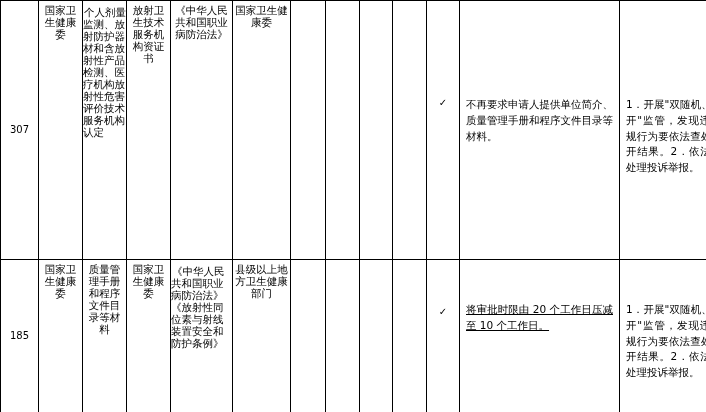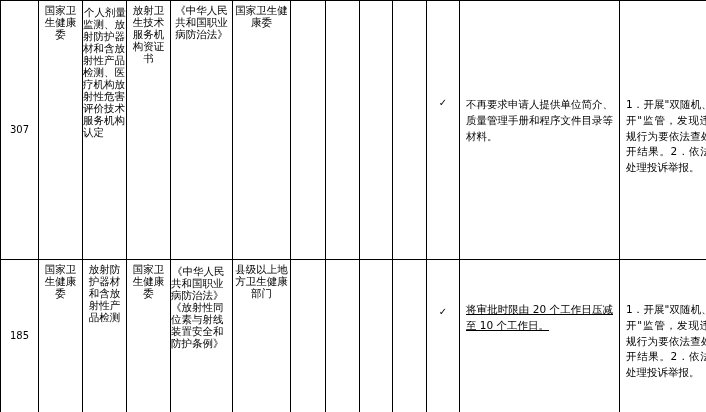--- a/index.html
+++ b/index.html
@@ -160,21 +160,21 @@
               <span>185</span>
             </div>
         </td>
         <td class="narrow-col">
           <div class="vcenter-wrap">
               <span class="vtext">国家卫生健康委</span>
             </div>
         </td>
         <td class="narrow-col">
           <div class="vcenter-wrap">
-              <span class="vtext">放射防护器材和含放射性产品检测</span>
+              <span class="vtext">质量管理手册和程序文件目录等材料</span>
             </div>
         </td>
         <td class="narrow-col">
           <div class="vcenter-wrap">
               <span class="vtext">国家卫生健康委</span>
             </div>
         </td>
         <td class="narrow-col">
           <div class="topalign-wrap"><span class="vtext">《中华人民共和国职业病防治法》《放射性同位素与射线装置安全和防护条例》</span></div>
         </td>

